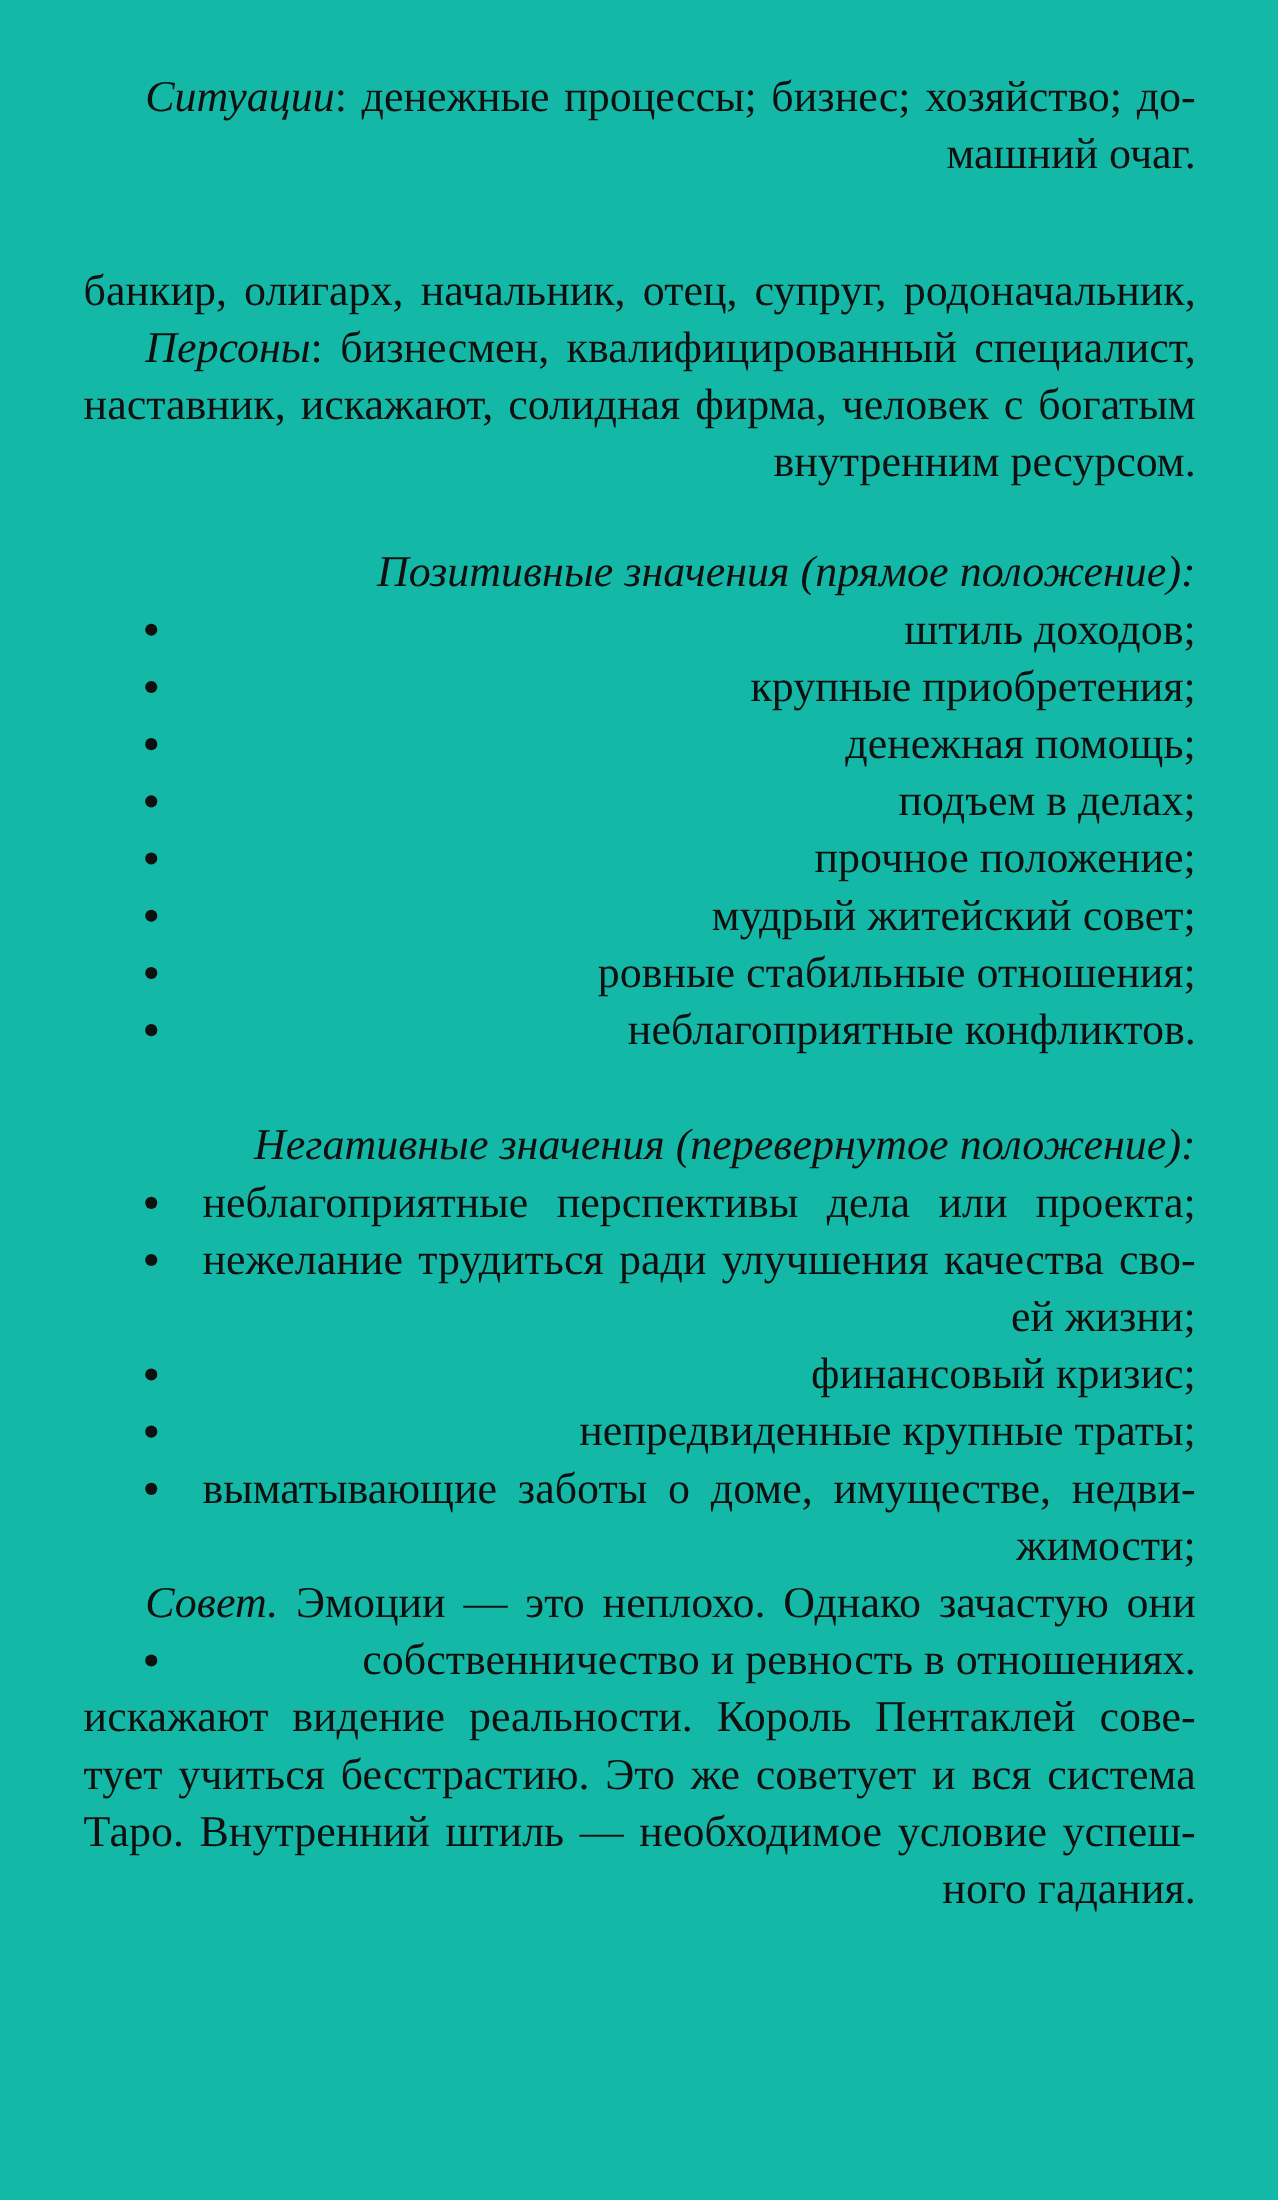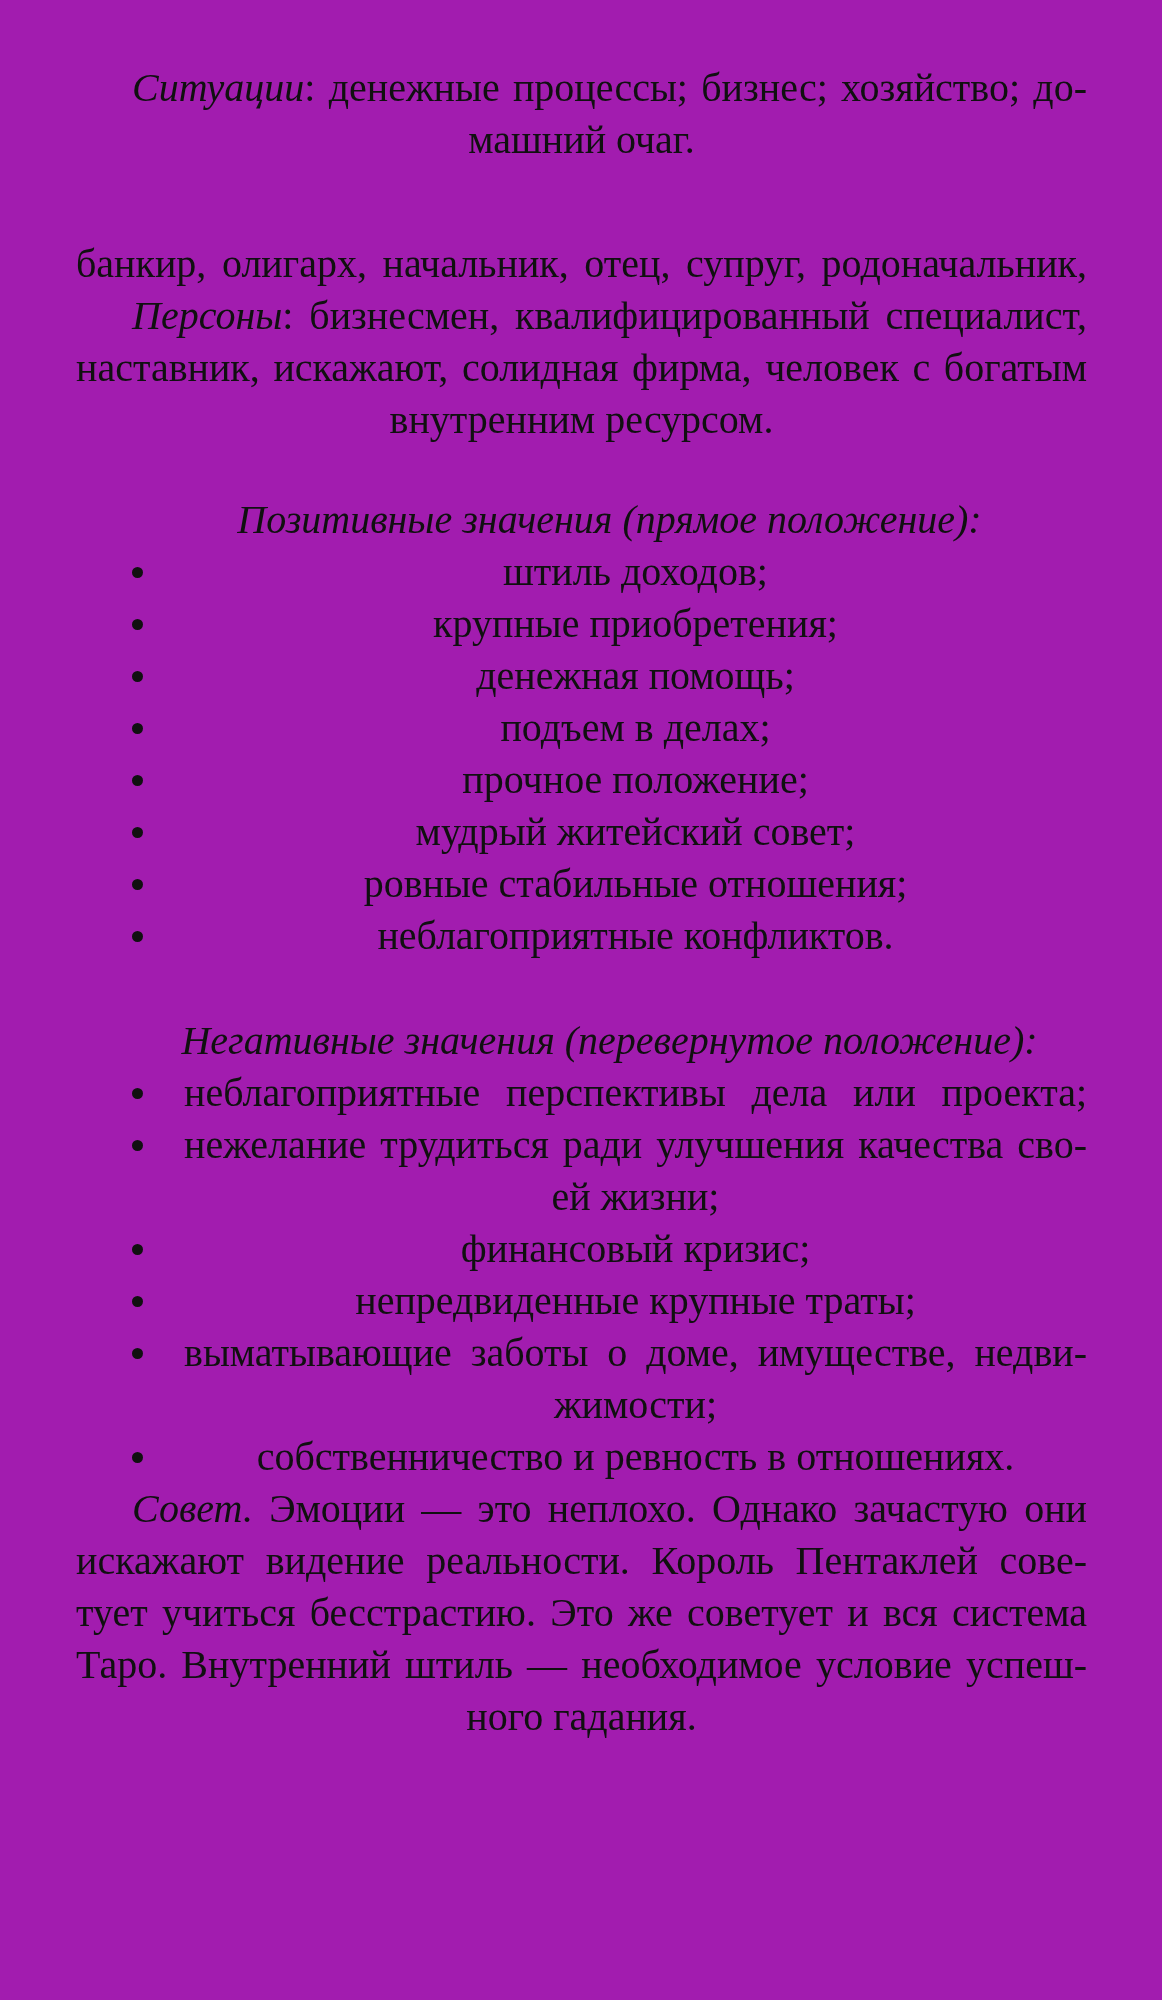--- a/index.html
+++ b/index.html
@@ -1,34 +1,34 @@
 <!DOCTYPE html>
 <html><head>
 <meta charset="utf-8">
 <style>
   html, body { margin: 0; padding: 0; }
   body { background: #ffffff; }
   .page {
     position: relative;
     width: 1162px;
     height: 2000px;
-    background: #a21caf;
+    background: #14b8a6;
     color: #101010;
     font-family: "Liberation Serif", "DejaVu Serif", serif;
     font-size: 40px;
     line-height: 52px;
     overflow: hidden;
   }
   .text-block {
     position: absolute;
     left: 76px;
     top: 62px;
     width: 1011px;
   }
-  .line { position: relative; text-align: center; white-space: normal; }
+  .line { position: relative; text-align: right; white-space: normal; }
   .line.j { text-align: justify; text-align-last: justify; }
   .line.indent { text-indent: 56px; }
   .line.bullet, .line.cont { padding-left: 108px; }
   .line.bullet .dot {
     position: absolute;
     left: 56px;
     top: 21px;
     width: 11px;
     height: 11px;
     border-radius: 50%;
@@ -61,20 +61,20 @@
       <div class="line bullet"><span class="dot"></span><span>неблагоприятные конфликтов.</span></div>
       <div class="sp" style="height: 53px;"></div>
       <div class="line indent"><span class="it">Негативные значения (перевернутое положение):</span></div>
       <div class="line j bullet"><span class="dot"></span><span>неблагоприятные перспективы дела или проекта;</span></div>
       <div class="line j bullet"><span class="dot"></span><span>нежелание трудиться ради улучшения качества сво-</span></div>
       <div class="line cont"><span>ей жизни;</span></div>
       <div class="line bullet"><span class="dot"></span><span>финансовый кризис;</span></div>
       <div class="line bullet"><span class="dot"></span><span>непредвиденные крупные траты;</span></div>
       <div class="line j bullet"><span class="dot"></span><span>выматывающие заботы о доме, имуществе, недви-</span></div>
       <div class="line cont"><span>жимости;</span></div>
+      <div class="line j indent"><span class="it">Совет.</span><span> Эмоции — это неплохо. Однако зачастую они</span></div>
       <div class="line bullet"><span class="dot"></span><span>собственничество и ревность в отношениях.</span></div>
-      <div class="line j indent"><span class="it">Совет.</span><span> Эмоции — это неплохо. Однако зачастую они</span></div>
       <div class="line j"><span>искажают видение реальности. Король Пентаклей сове-</span></div>
       <div class="line j"><span>тует учиться бесстрастию. Это же советует и вся система</span></div>
       <div class="line j"><span>Таро. Внутренний штиль — необходимое условие успеш-</span></div>
       <div class="line"><span>ного гадания.</span></div>
     </div>
 </div>
 
 </body></html>

